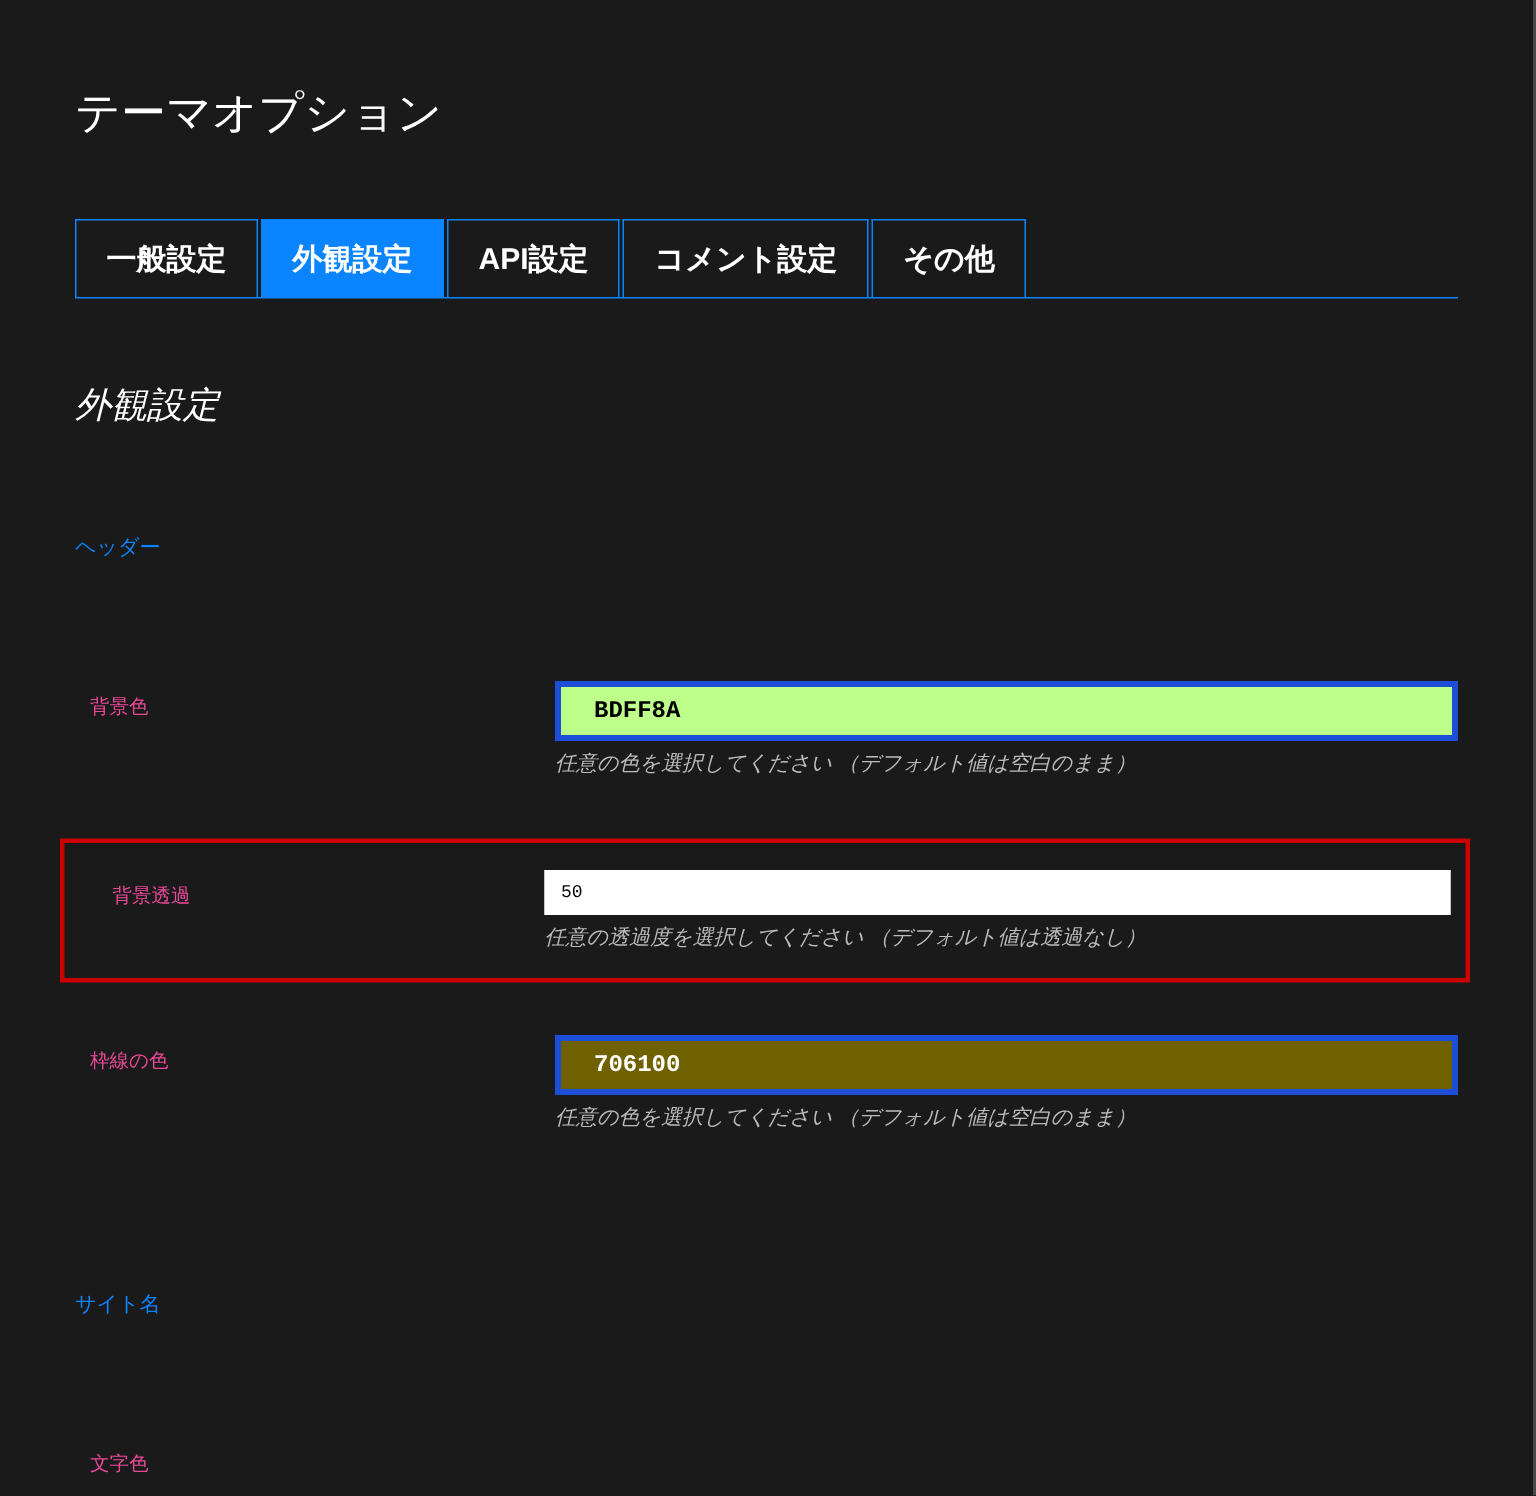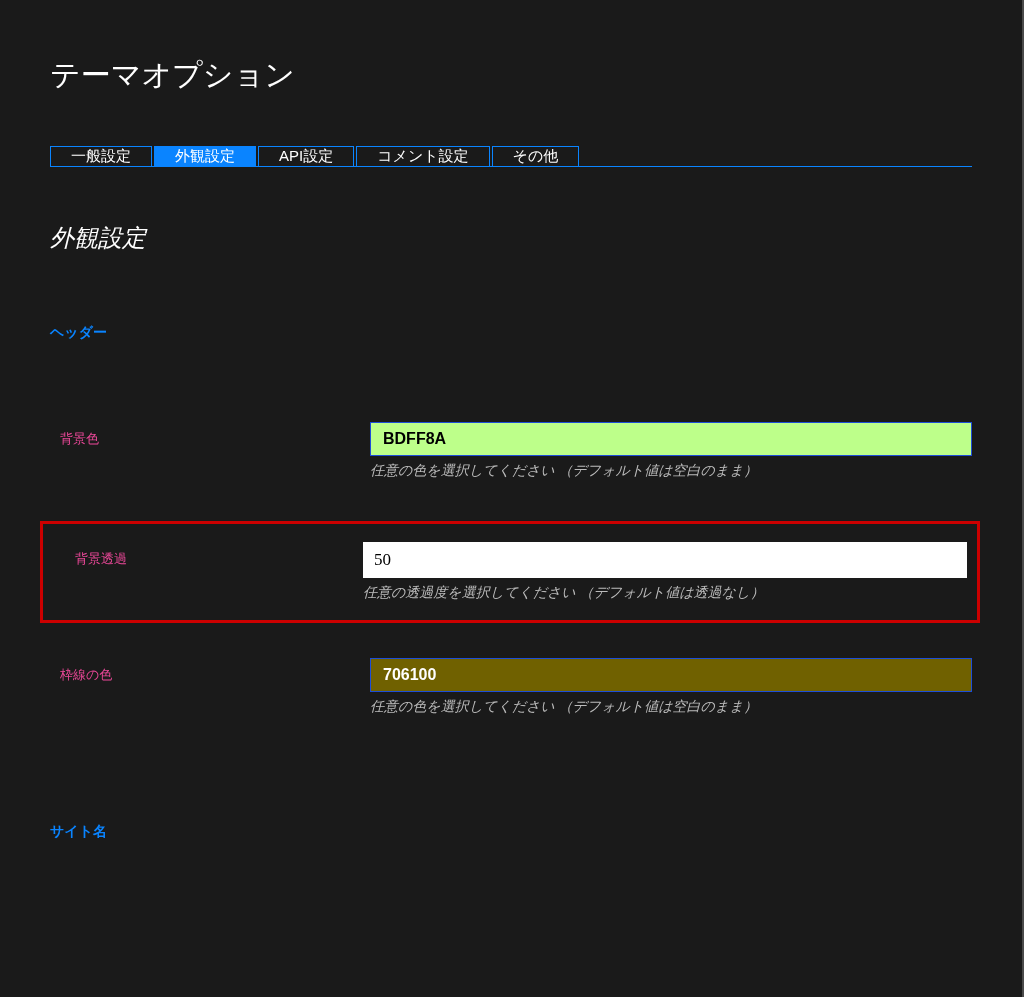--- a/index.html
+++ b/index.html
@@ -22,43 +22,43 @@
       font-weight: normal;
       color: #ffffff;
       margin-bottom: 50px;
     }
     .tabs {
       display: flex;
       border-bottom: 1px solid #0a84ff;
       margin-bottom: 55px;
     }
     .tab {
-      padding: 0 20px;
+      padding: 12px 20px;
       border: 1px solid #0a84ff;
       border-bottom: none;
       margin-right: 2px;
-      font-size: 15px;
-      font-weight: normal;
+      font-size: 20px;
+      font-weight: bold;
       cursor: pointer;
       color: #ffffff;
     }
     .tab.active {
       background: #0a84ff;
     }
     .section-title {
       font-size: 24px;
       font-style: italic;
       font-weight: normal;
       color: #ffffff;
       margin-bottom: 70px;
       font-family: "Times New Roman", serif;
     }
     .subsection-title {
       font-size: 14px;
-      font-weight: bold;
+      font-weight: normal;
       color: #0a84ff;
       margin-bottom: 75px;
     }
     .field-row {
       display: flex;
       align-items: flex-start;
       margin-bottom: 42px;
       padding: 5px 0;
     }
     .field-row.highlighted {
@@ -77,35 +77,35 @@
       padding-left: 10px;
     }
     .highlighted .field-label{
       padding-left: 32px;
     }
     .field-input-area {
       flex: 1;
     }
     .color-input {
       width: 100%;
-      padding: 7px 12px;
-      border: 1px solid #1d4ed8;
+      padding: 7px 22px;
+      border: 4px solid #1d4ed8;
       font-size: 16px;
       font-weight: bold;
       color: #000000;
-      font-family: Liberation Sans, sans-serif;
+      font-family: Liberation Mono, monospace;
     }
     .text-input {
       width: 100%;
       padding: 7px 10px;
       border: 1px solid #ffffff;
       background: #ffffff;
-      font-size: 17px;
+      font-size: 12px;
       color: #000000;
-      font-family: Liberation Serif, serif;
+      font-family: Liberation Mono, monospace;
     }
     .field-hint {
       font-size: 14px;
       font-style: italic;
       color: #bbbbbb;
       margin-top: 6px;
     }
     .spacer {
       height: 60px;
     }
@@ -151,15 +151,16 @@
       <input type="text" class="color-input" style="background: rgb(112, 97, 0); color: rgb(255, 255, 255);" value="706100">
       <div class="field-hint">任意の色を選択してください （デフォルト値は空白のまま）</div>
     </div>
   </div>
 
   <div class="spacer"></div>
 
   <div class="subsection-title">サイト名</div>
 
   <div class="field-row">
+    <div class="field-label">文字色</div>
   </div>
 
 </div>
 
 </body></html>

